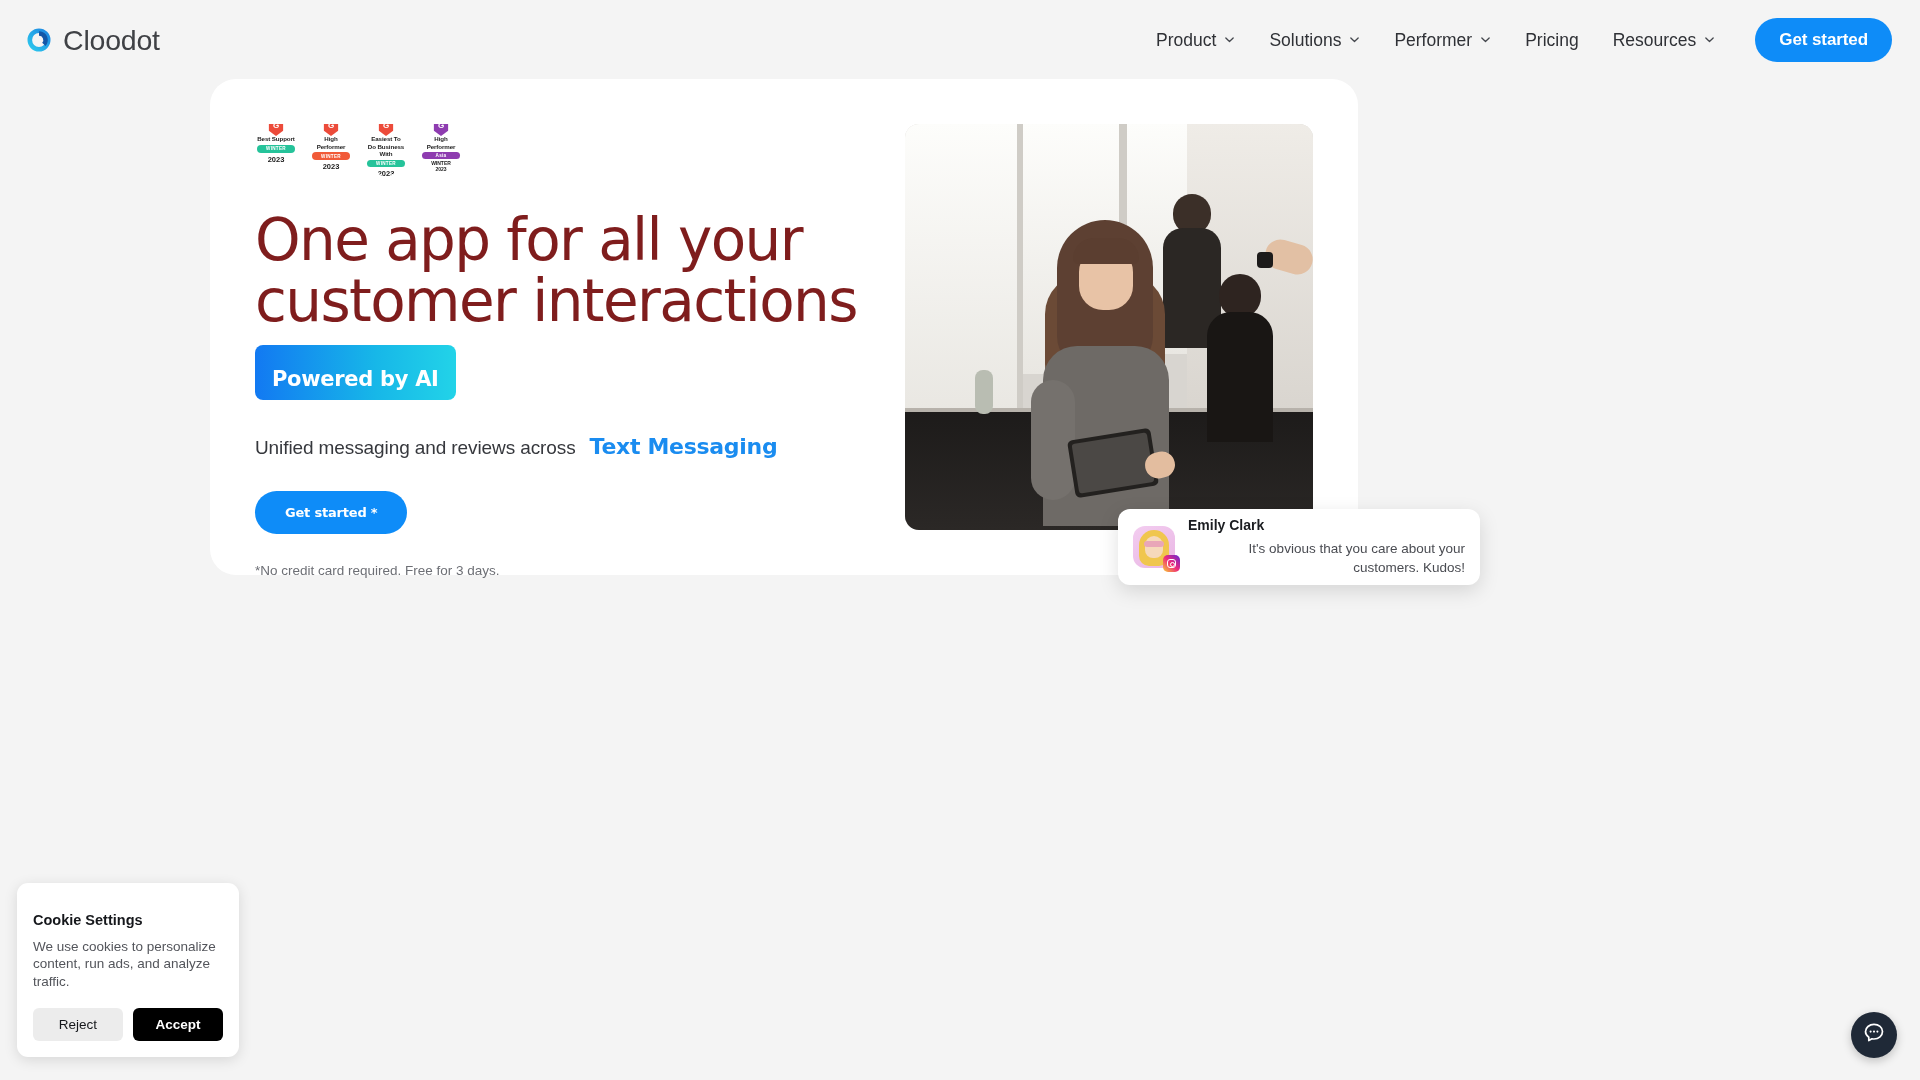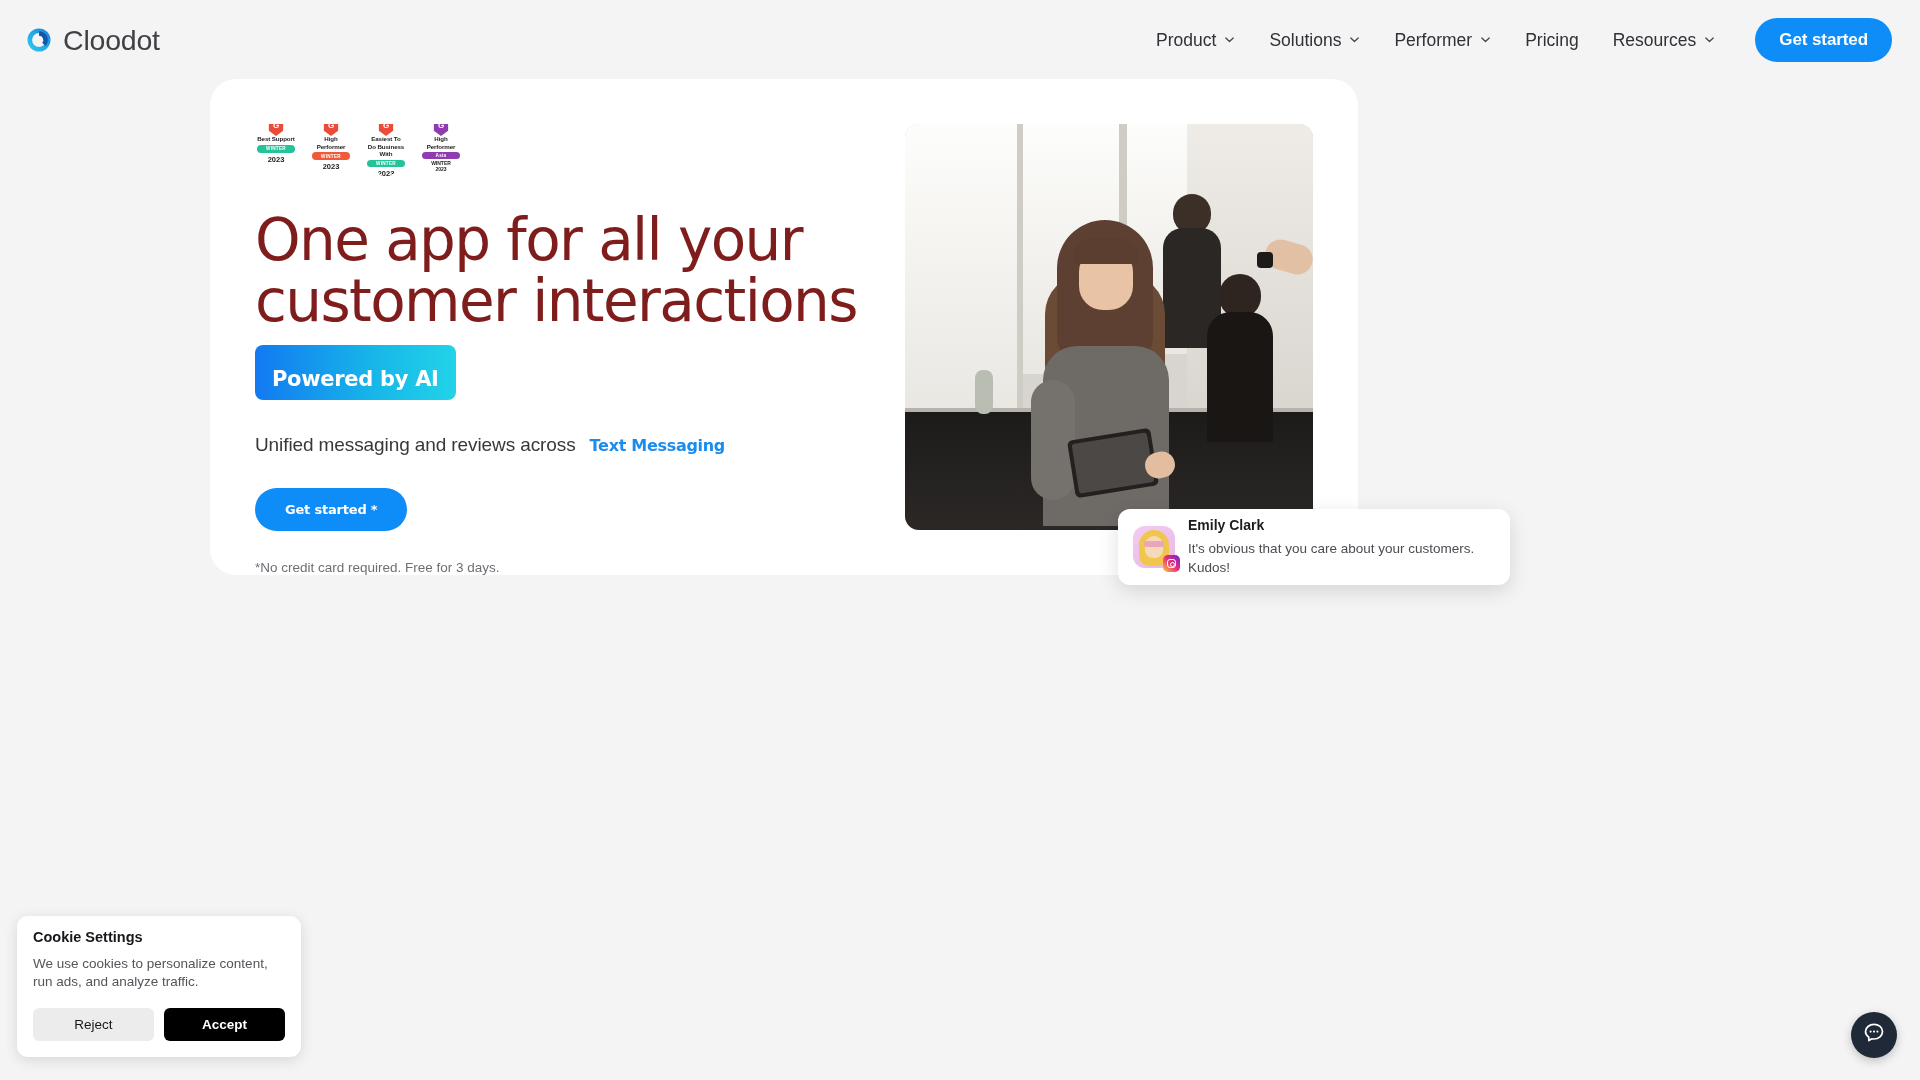--- a/index.html
+++ b/index.html
@@ -85,21 +85,21 @@
     display:inline-block; margin-top:13px;
     background:linear-gradient(90deg,#1279f2 0%,#17b7e8 60%,#22d3e8 100%);
     color:#fff; font-size:21px; font-weight:700;
     padding:22px 17px 9px; border-radius:8px; letter-spacing:-0.3px;
     font-family:"DejaVu Sans", sans-serif;
   }
   .subline {
     margin-top:34px; font-size:19px; color:#36383d; letter-spacing:-0.1px;
   }
   .subline .hl {
-    color:#1a8cf0; font-weight:700; margin-left:14px; font-size:16px;
+    color:#1a8cf0; font-weight:700; margin-left:14px; font-size:22px;
     letter-spacing:-0.3px; font-family:"DejaVu Sans", sans-serif;
   }
   .cta-main {
     margin-top:32px; display:inline-block;
     background:#0e8cf8; color:#fff; border:none; border-radius:24px;
     font-size:13px; font-weight:700; padding:14px 30px; cursor:pointer;
     letter-spacing:-0.2px; font-family:"DejaVu Sans", sans-serif;
   }
   .disclaimer { margin-top:29px; font-size:13.5px; color:#6d6f75; }
 
@@ -185,21 +185,21 @@
     position:absolute; left:70px; top:246px; width:18px; height:44px;
     background:#b9bdb2; border-radius:8px;
   }
   .counter {
     position:absolute; left:0; bottom:96px; width:100%; height:26px;
     background:#b7b2ab;
   }
 
   .testimonial {
     position:absolute; left:908px; top:430px;
-    width:392px; height:76px; background:#fff; border-radius:12px;
+    width:362px; height:76px; background:#fff; border-radius:12px;
     box-shadow:0 6px 20px rgba(0,0,0,.13);
     display:flex; align-items:center; padding:0 15px; gap:13px;
   }
   .avatar-wrap { position:relative; width:42px; height:42px; flex:0 0 42px; }
   .avatar {
     width:42px; height:42px; border-radius:12px;
     background:linear-gradient(145deg,#f3cdf0,#e9b6e4);
     position:relative; overflow:hidden;
   }
   .av-hair {
@@ -220,28 +220,28 @@
     display:flex; align-items:center; justify-content:center;
   }
   .ig-in {
     width:9px; height:9px; border:1.4px solid #fff; border-radius:3px; position:relative;
   }
   .ig-in::after {
     content:""; position:absolute; left:1.8px; top:1.8px; width:3.2px; height:3.2px;
     border:1.2px solid #fff; border-radius:50%;
   }
   .t-name { font-size:14px; font-weight:700; color:#1b1d21; }
-  .t-text { font-size:13.5px; color:#4a4c52; line-height:1.35; margin-top:7px; }
+  .t-text { font-size:13.5px; color:#4a4c52; line-height:1.35; margin-top:7px;text-align:right; }
 
   
   .cookie {
     position:absolute; left:17px; bottom:23px;
-    width:284px; background:#fff; border-radius:11px;
+    width:222px; background:#fff; border-radius:11px;
     box-shadow:0 3px 14px rgba(0,0,0,.12);
-    padding:13px 16px 16px;
+    padding:29px 16px 16px;
   }
   .cookie-title { font-size:14.5px; font-weight:700; color:#15171b; }
   .cookie-text { font-size:13.5px; color:#53555b; line-height:1.32; margin-top:10px; }
   .cookie-btns { display:flex; gap:10px; margin-top:17px; }
   .btn-reject {
     flex:1; background:#ececec; color:#15171b; border:none; border-radius:6px;
     font-size:13.5px; padding:9px 0; cursor:pointer; font-weight:400;
   }
   .btn-accept {
     flex:1; background:#000; color:#fff; border:none; border-radius:6px;

